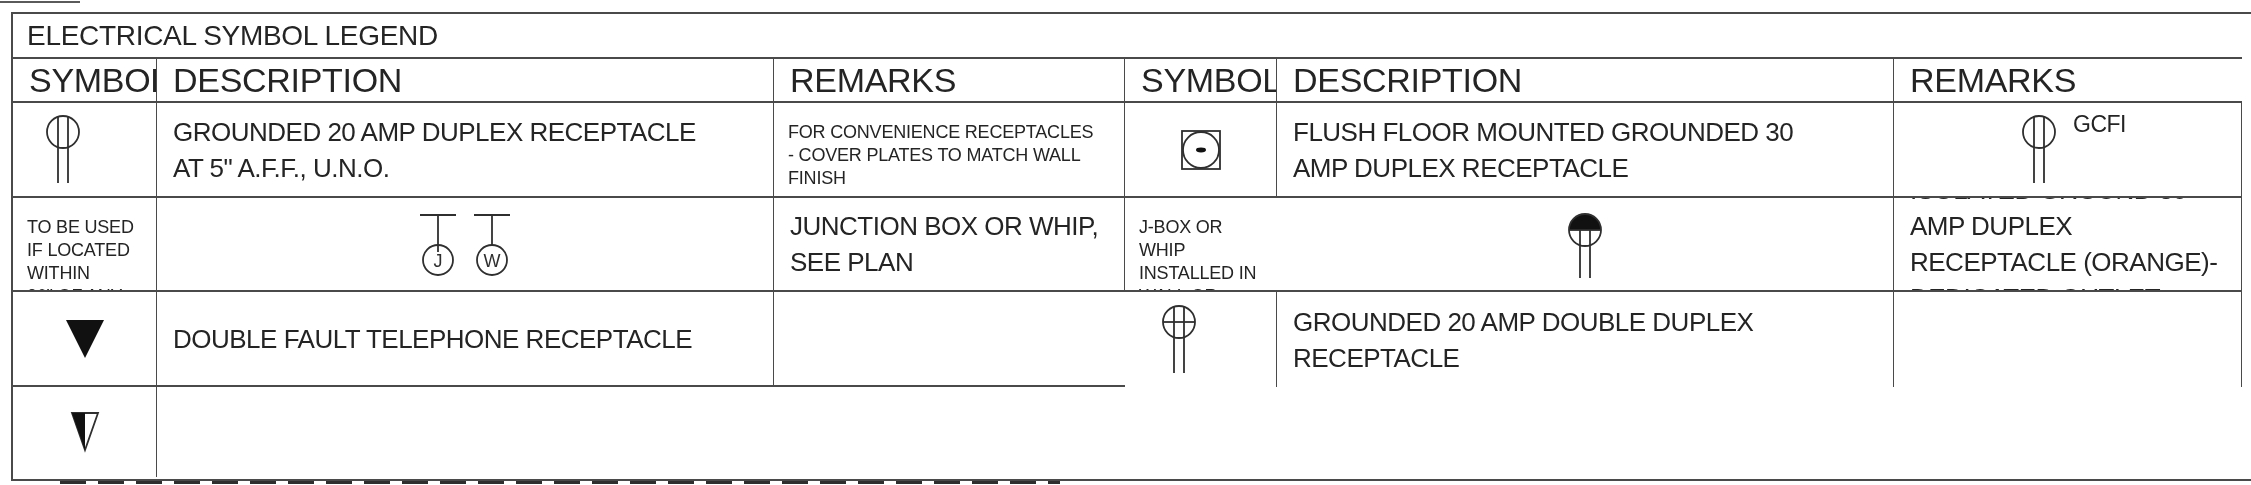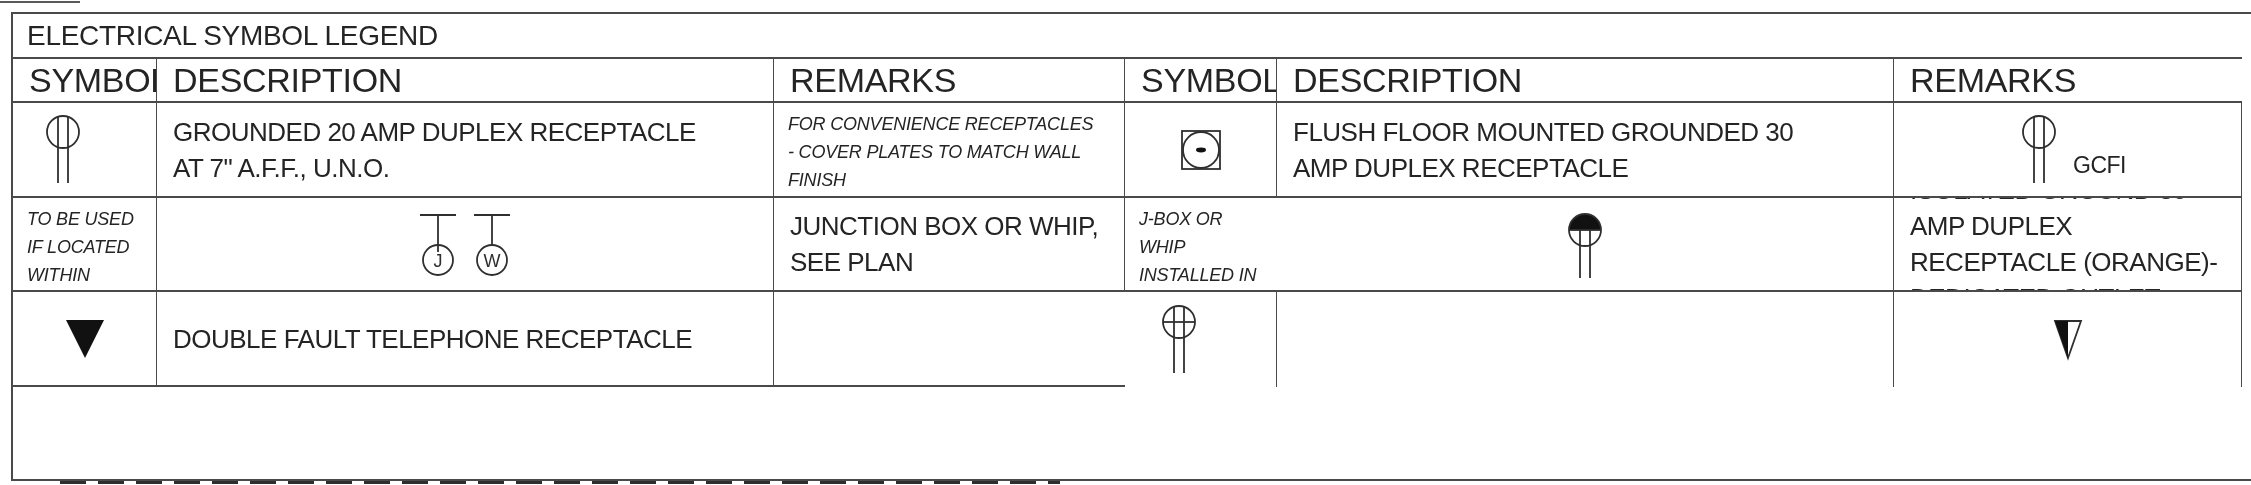--- a/index.html
+++ b/index.html
@@ -32,28 +32,28 @@
 
   .title-cell{grid-column:1 / -1;display:flex;align-items:center;padding-left:14px;
     font-size:28px;letter-spacing:-0.3px;border-right:none;}
 
   .head{display:flex;align-items:center;padding-left:16px;font-size:34px;letter-spacing:-0.3px;}
 
   .sym{display:flex;align-items:center;justify-content:center;}
   .desc{display:flex;align-items:center;padding:4px 10px 4px 16px;
     font-size:26px;line-height:36px;letter-spacing:-0.5px;}
   .desc span{white-space:pre-line;}
-  .rem{padding:7px 10px 4px 14px;font-size:18px;line-height:28px;letter-spacing:-0.2px;font-style:italic;}
+  .rem{padding:18px 10px 4px 14px;font-size:18px;line-height:23px;letter-spacing:-0.2px;}
   .rem span{white-space:pre-line;}
 
   .shift-left{transform:translateX(-22px);}
   svg{display:block;}
   .stroke{stroke:#2f2f2f;stroke-width:1.8;fill:none;}
   .fillink{fill:#111;}
-  .gcfi-wrap{display:flex;align-items:flex-end;}
+  .gcfi-wrap{display:flex;}
   .gcfi-label{font-size:23px;letter-spacing:-0.5px;margin:0 0 10px 4px;}
   .jw-letter{font-family:"Liberation Sans", sans-serif;font-size:18px;fill:#2f2f2f;}
 </style>
 </head>
 <body>
 
 <div id="stage">
   <div class="top-remnant"></div>
   <div class="bottom-remnant"></div>
 
@@ -70,21 +70,21 @@
 
     <div class="cell sym c1">
       <svg class="shift-left" width="60" height="78" viewBox="0 0 60 78">
         <circle class="stroke" cx="30" cy="21" r="16"></circle>
         <line class="stroke" x1="25" y1="5" x2="25" y2="72"></line>
         <line class="stroke" x1="35" y1="5" x2="35" y2="72"></line>
       </svg>
     </div>
     <div class="cell desc c2">
         <span>GROUNDED 20 AMP DUPLEX RECEPTACLE
-AT 7" A.F.F., U.N.O.</span>
+AT 5" A.F.F., U.N.O.</span>
       </div>
     <div class="cell rem c3"><span>FOR CONVENIENCE RECEPTACLES
 - COVER PLATES TO MATCH WALL
 FINISH</span></div>
     <div class="cell sym c4">
       <svg width="44" height="44" viewBox="0 0 44 44">
         <rect class="stroke" x="3" y="3" width="38" height="38"></rect>
         <circle class="stroke" cx="22" cy="22" r="18"></circle>
         <ellipse class="fillink" cx="22" cy="22" rx="5" ry="2.4"></ellipse>
       </svg>
@@ -149,20 +149,24 @@
     <div class="cell rem c6"><span></span></div>
 
     <div class="cell sym c1 rlast">
       <svg class="shift-left" width="60" height="78" viewBox="0 0 60 78">
         <circle class="stroke" cx="30" cy="21" r="16"></circle>
         <line class="stroke" x1="14" y1="21" x2="46" y2="21"></line>
         <line class="stroke" x1="25" y1="5" x2="25" y2="72"></line>
         <line class="stroke" x1="35" y1="5" x2="35" y2="72"></line>
       </svg>
     </div>
+    <div class="cell desc c2 rlast">
+        <span>GROUNDED 20 AMP DOUBLE DUPLEX
+RECEPTACLE</span>
+      </div>
     <div class="cell rem c3 rlast"><span></span></div>
     <div class="cell sym c4 rlast">
       <svg width="34" height="44" viewBox="0 0 34 44">
         <polygon points="4,3 30,3 17,40" fill="#ffffff" stroke="#2f2f2f" stroke-width="1.8"></polygon>
         <polygon class="fillink" points="4,3 17,3 17,40"></polygon>
       </svg>
     </div>
     <div class="cell rem c6 rlast"><span></span></div>
 
   </div>

